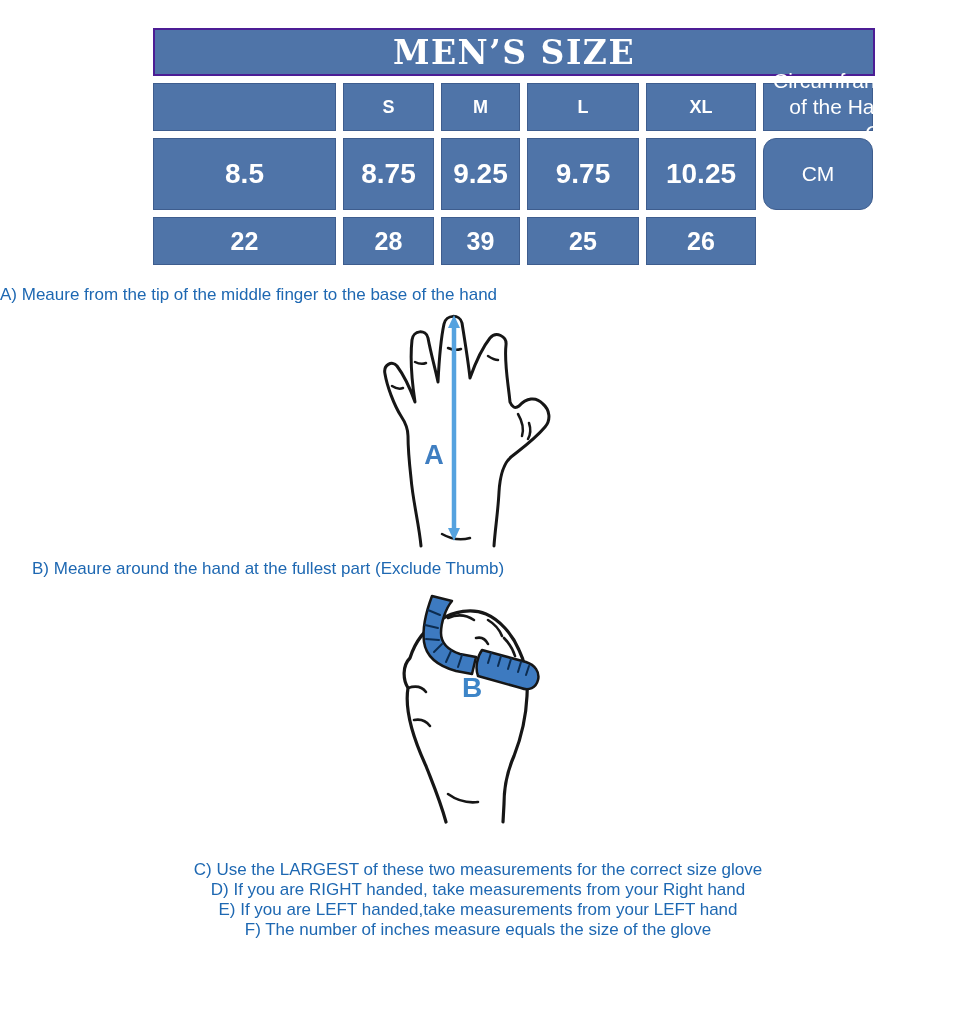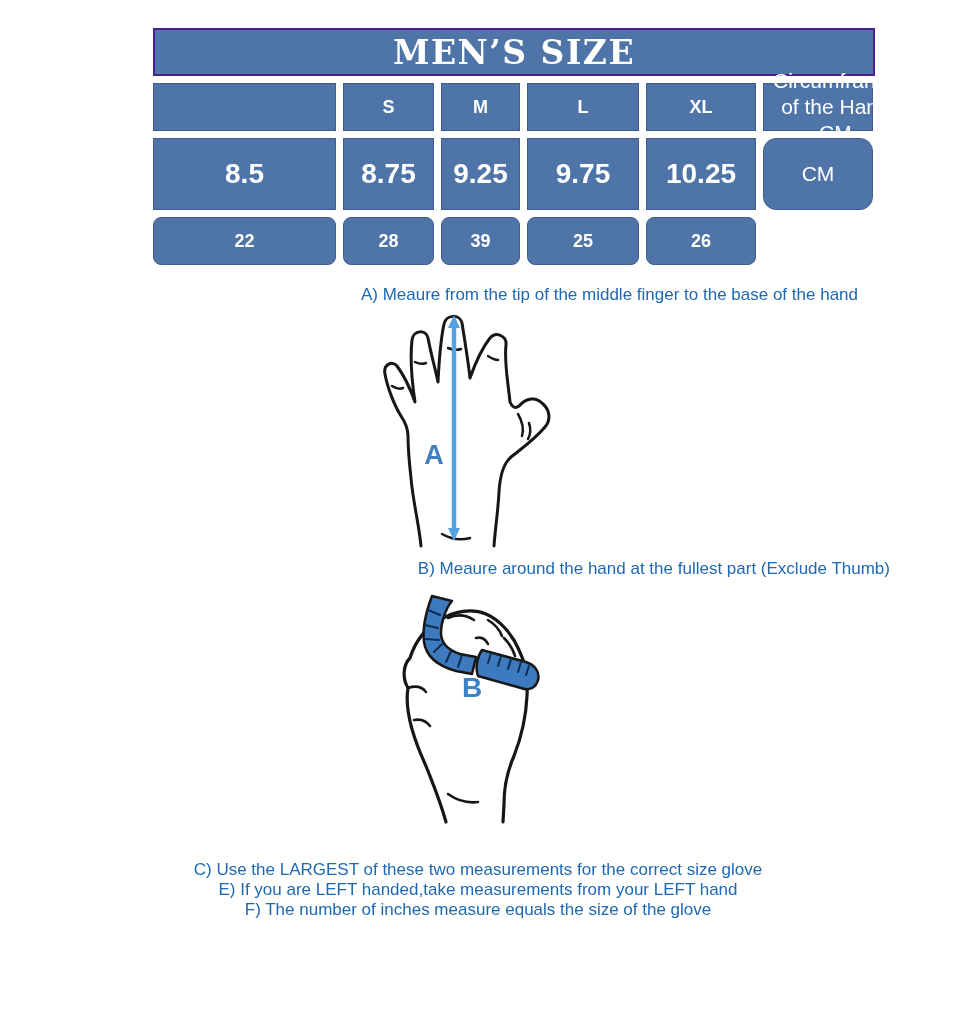--- a/index.html
+++ b/index.html
@@ -18,30 +18,30 @@
     display:grid;
     grid-template-columns:183px 91px 79px 112px 110px 110px;
     grid-template-rows:48px 72px 48px;
     column-gap:7px;row-gap:7px;
   }
   .cell{
     background:#4F74A8;border:1px solid #3e5d8e;box-sizing:border-box;
     color:#ffffff;display:flex;align-items:center;justify-content:center;
   }
   .cell.head{font-weight:bold;font-size:18px;}
-  .cell.rowlabel{justify-content:flex-start;text-align:center;
+  .cell.rowlabel{justify-content:flex-start;text-align:right;
     padding-left:9px;font-size:21px;line-height:1.25;}
   .cell.rowlabel .wrap{max-width:160px;}
   .cell.cmlabel{font-size:21px;border-radius:13px;}
   .cell.val1{font-weight:bold;font-size:28px;}
-  .cell.val2{font-weight:bold;font-size:18px;border-radius:8px;}
+  .cell.val2{font-weight:bold;font-size:25px;}
 
   
   .instruction{
-    position:absolute;left:0;width:858px;text-align:right;
+    position:absolute;left:0;width:858px;text-align:left;
     color:#1E68B2;font-size:17px;line-height:20px;
   }
   .line-a{top:285px;}
   .line-b{top:559px;padding-left:32px;}
   .notes{position:absolute;left:0;top:832px;width:956px;text-align:center;
     color:#1E68B2;font-size:17px;line-height:20px;margin-top:28px;}
 
   .diagram{position:absolute;}
   .hand-svg{left:358px;top:310px;}
   .fist-svg{left:388px;top:594px;}
@@ -180,17 +180,18 @@
         <path d="M 123,65 l -3,10"></path>
         <path d="M 133,68 l -3,10"></path>
         <path d="M 141,72 l -3,9"></path>
       </g>
     </g>
     <text x="84" y="103" text-anchor="middle" font-family="Liberation Sans, sans-serif" font-size="28" font-weight="bold" fill="#3D85C8">B</text>
   </svg>
 
   <div class="notes">
     <div>C) Use the LARGEST of these two measurements for the correct size glove</div>
+    <div>D) If you are RIGHT handed, take measurements from your Right hand</div>
     <div>E) If you are LEFT handed,take measurements from your LEFT hand</div>
     <div>F) The number of inches measure equals the size of the glove</div>
   </div>
 
 </div>
 
 </body></html>

